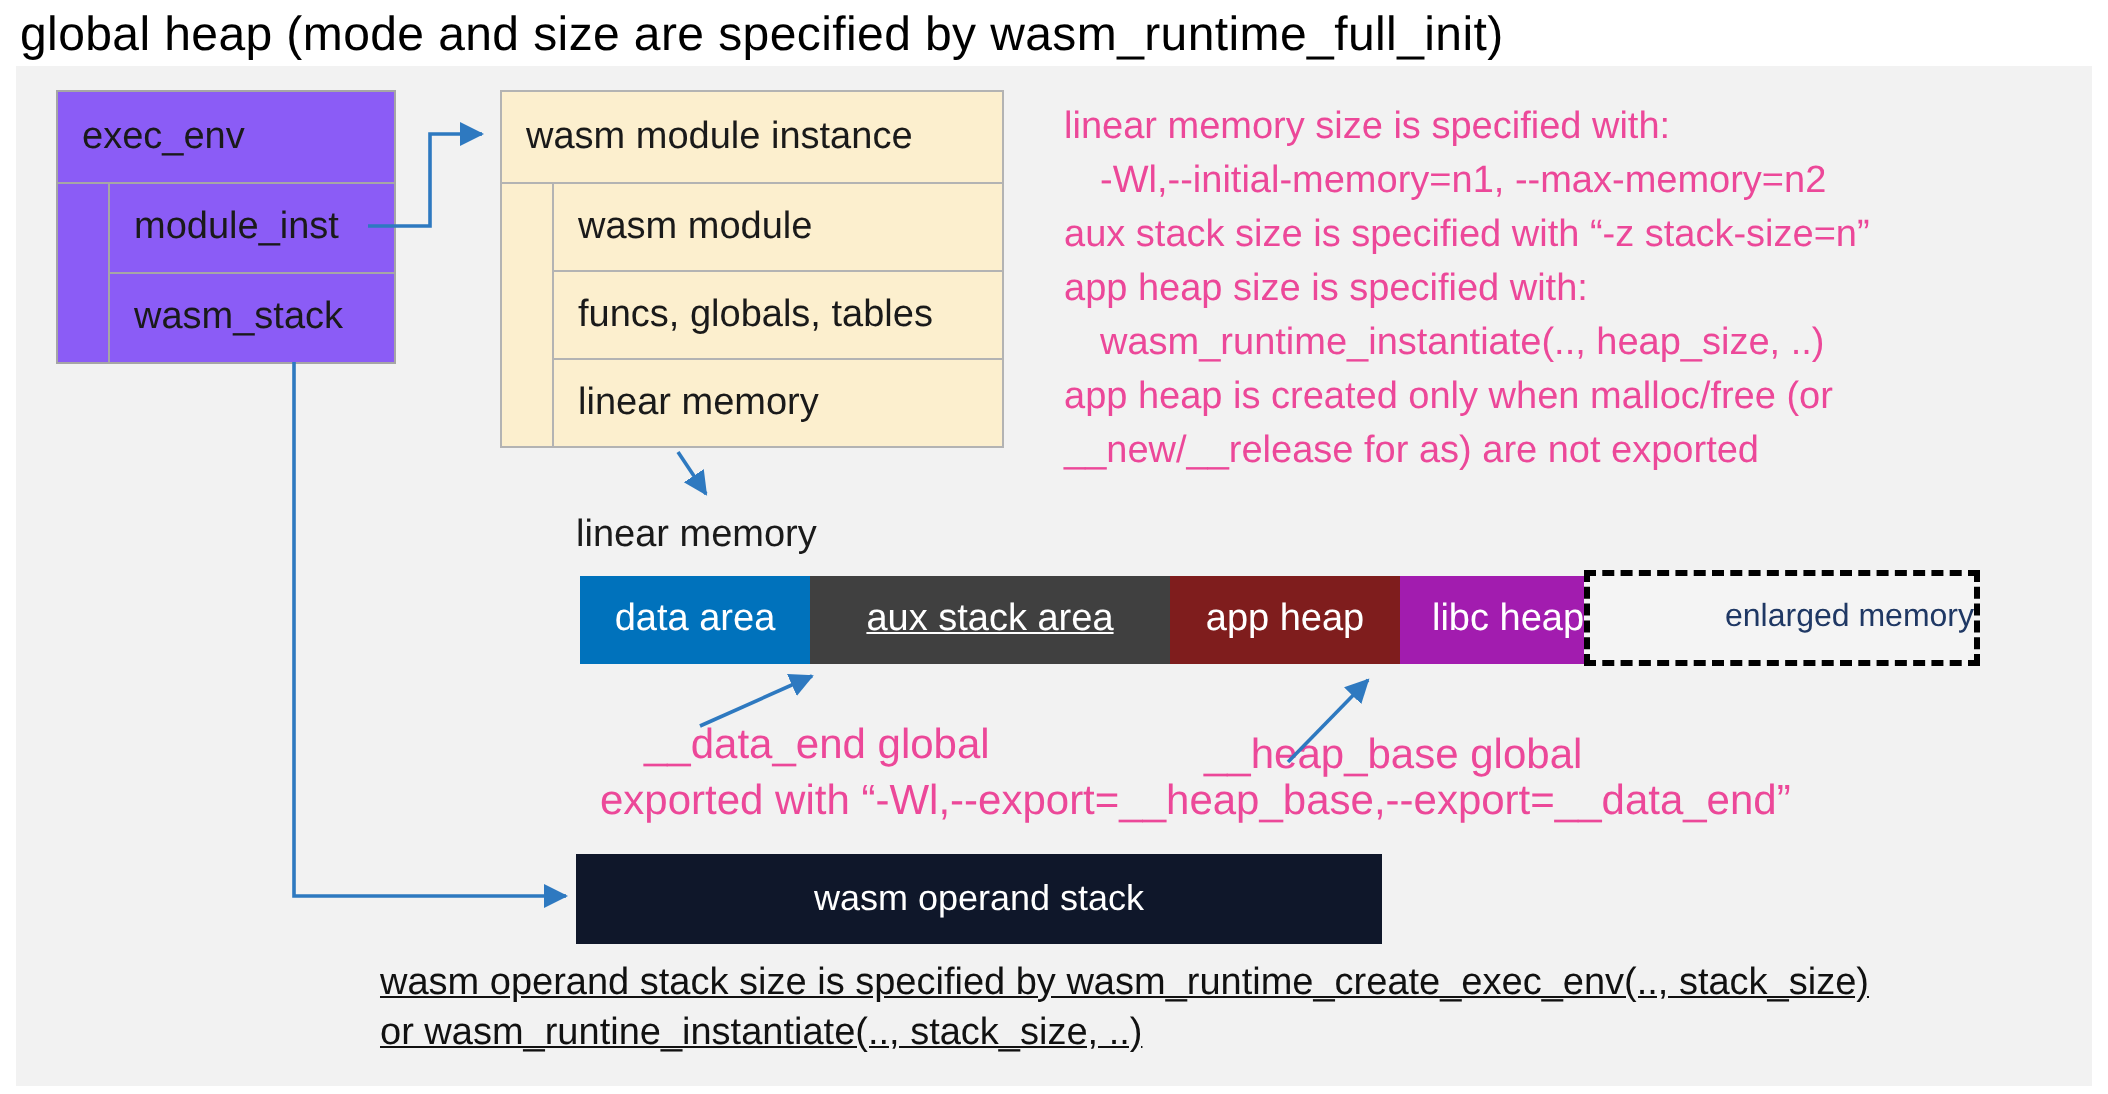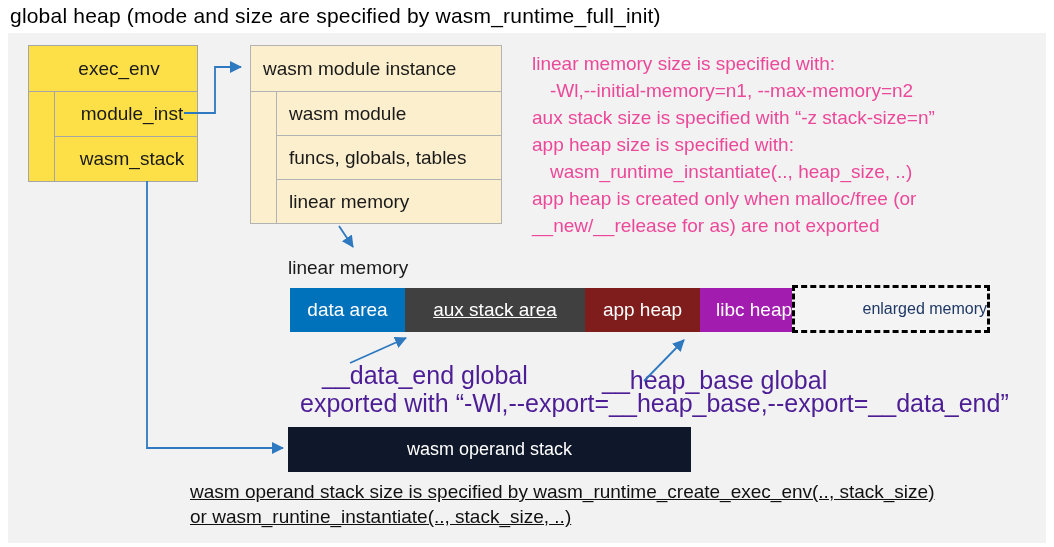--- a/index.html
+++ b/index.html
@@ -1,30 +1,30 @@
 <!DOCTYPE html>
 <html><head>
 <meta charset="utf-8">
 <style>
   html,body { margin:0; padding:0; background:#ffffff; }
   .canvas {
     position:relative; width:1054px; height:547px; overflow:hidden;
     background:#ffffff; font-family:"Liberation Sans", sans-serif; color:#1a1a1a;
   }
   .title {
-    position:absolute; left:10px; top:4px; font-size:21px; color:#000;
+    position:absolute; left:10px; top:4px; font-size:24px; color:#000;
     letter-spacing:0.2px; white-space:nowrap;
   }
   .panel {
     position:absolute; left:8px; top:33px; width:1038px; height:510px;
     background:#F2F2F2;
   }
   
   .box { position:absolute; border:1px solid #A6A6A6; font-size:19px; }
-  .box.salmon { background:#fde047;text-align:center; }
+  .box.salmon { background:#8b5cf6; }
   .box.cream  { background:#FCEFCE; border-color:#B3B3B3; }
   .box-header { height:45px; line-height:45px; padding-left:12px; border-bottom:1px solid #A6A6A6; white-space:nowrap; }
   .cream .box-header { border-color:#B3B3B3; }
   .box-row {
     margin-left:25px; height:44px; line-height:44px; padding-left:12px;
     border-left:1px solid #A6A6A6; border-bottom:1px solid #A6A6A6; white-space:nowrap;
   }
   .cream .box-row { height:43px; line-height:43px; border-color:#B3B3B3; }
   .box-row:last-child { border-bottom:none; }
   
@@ -41,21 +41,21 @@
   .seg-data  { width:115px; background:#0072BC; }
   .seg-aux   { width:180px; background:#404040;text-decoration:underline; }
   .seg-app   { width:115px; background:#7f1d1d; }
   .seg-libc  { width:108px; background:#a21caf; }
   .seg-enlarged {
     position:absolute; left:792px; top:285px; width:192px; height:42px;
     line-height:42px; text-align:right; font-size:16px; color:#1F3864;
     background:#F4F4F4; border:3px dashed #000;
   }
   
-  .ann { position:absolute; font-size:25px; color:#4c1d95; white-space:nowrap; }
+  .ann { position:absolute; font-size:21px; color:#ec4899; white-space:nowrap; }
   .ann-data-end  { left:322px; top:361px; }
   .ann-heap-base { left:602px; top:366px; }
   .ann-exported  { left:300px; top:389px; }
   
   .opstack {
     position:absolute; left:288px; top:427px; width:403px; height:45px;
     background:#0f172a; color:#fff; font-size:18px; line-height:45px; text-align:center;
   }
   
   .footer { position:absolute; left:190px; top:479px; font-size:19px; line-height:25px; color:#111; }

